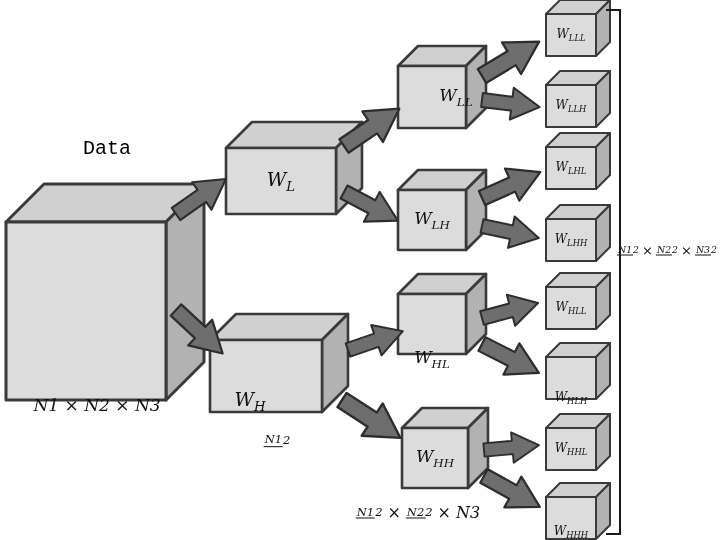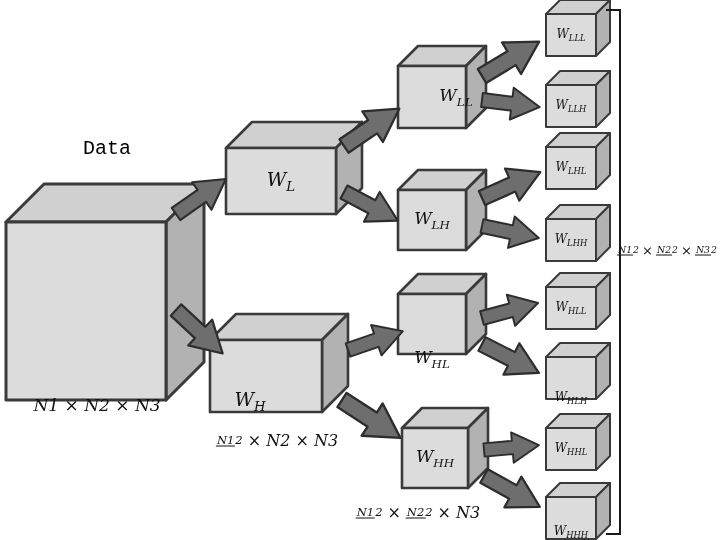--- a/index.html
+++ b/index.html
@@ -194,21 +194,20 @@
 
   <div class="label dim-label dim-lg" style="left:97px;top:405px;">
     <span>N1 × N2 × N3</span>
   </div>
 
   <div class="label dim-label dim-md" style="left:277px;top:440px;">
     <span class="frac">
         <span class="num">N1</span>
         <span class="den">2</span>
       </span>
-    <span>× N2 × N3</span>
   </div>
 
   <div class="label dim-label dim-md" style="left:418px;top:512px;">
     <span class="frac">
         <span class="num">N1</span>
         <span class="den">2</span>
       </span>
     <span>×</span>
     <span class="frac">
         <span class="num">N2</span>

